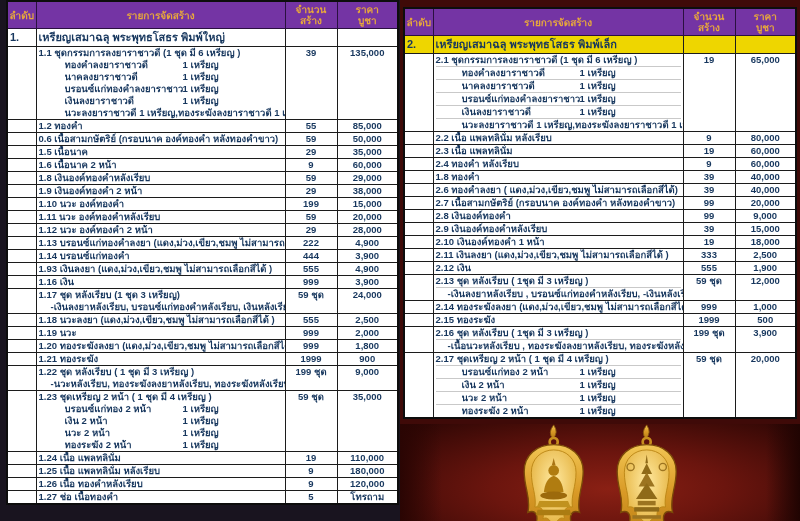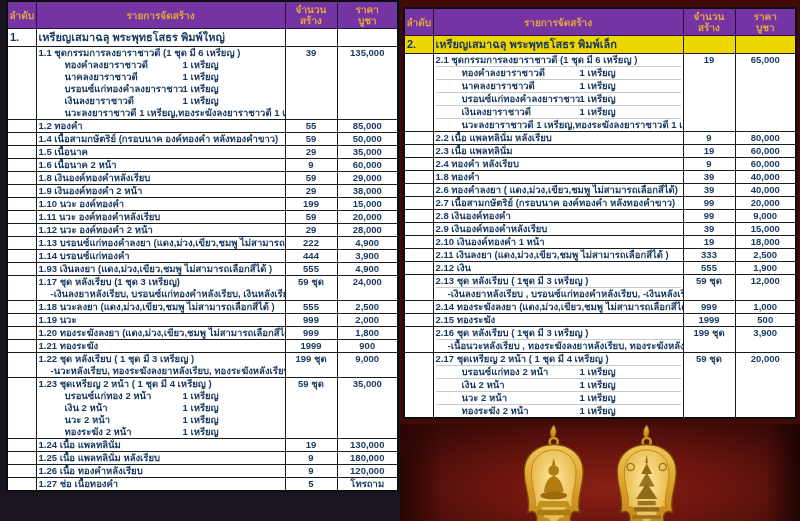--- a/index.html
+++ b/index.html
@@ -94,21 +94,21 @@
           <td class="no"></td>
           <td class="desc">
             <div>1.2    ทองคำ</div>
           </td>
           <td class="qty">55</td>
           <td class="price">85,000</td>
         </tr>
         <tr class="item">
           <td class="no"></td>
           <td class="desc">
-            <div>1.4    เนื้อสามกษัตริย์ (กรอบนาค องค์ทองคำ หลังทองคำขาว)</div>
+            <div>0.6    เนื้อสามกษัตริย์ (กรอบนาค องค์ทองคำ หลังทองคำขาว)</div>
           </td>
           <td class="qty">59</td>
           <td class="price">50,000</td>
         </tr>
         <tr class="item">
           <td class="no"></td>
           <td class="desc">
             <div>1.5    เนื้อนาค</div>
           </td>
           <td class="qty">29</td>
@@ -182,20 +182,28 @@
           <td class="no"></td>
           <td class="desc">
             <div>1.93  เงินลงยา   (แดง,ม่วง,เขียว,ชมพู ไม่สามารถเลือกสีได้ )</div>
           </td>
           <td class="qty">555</td>
           <td class="price">4,900</td>
         </tr>
         <tr class="item">
           <td class="no"></td>
           <td class="desc">
+            <div>1.16  เงิน</div>
+          </td>
+          <td class="qty">999</td>
+          <td class="price">3,900</td>
+        </tr>
+        <tr class="item">
+          <td class="no"></td>
+          <td class="desc">
             <div>1.17  ชุด หลังเรียบ (1 ชุด  3 เหรียญ)</div>
             <div class="sub dash">-เงินลงยาหลังเรียบ, บรอนซ์แก่ทองคำหลังเรียบ, เงินหลังเรียบ</div>
           </td>
           <td class="qty">59 ชุด</td>
           <td class="price">24,000</td>
         </tr>
         <tr class="item">
           <td class="no"></td>
           <td class="desc">
             <div>1.18   นวะลงยา  (แดง,ม่วง,เขียว,ชมพู  ไม่สามารถเลือกสีได้ )</div>
@@ -259,21 +267,21 @@
           </td>
           <td class="qty">59 ชุด</td>
           <td class="price">35,000</td>
         </tr>
         <tr class="item">
           <td class="no"></td>
           <td class="desc">
             <div>1.24    เนื้อ แพลทลินั่ม</div>
           </td>
           <td class="qty">19</td>
-          <td class="price">130,000</td>
+          <td class="price">110,000</td>
         </tr>
         <tr class="item">
           <td class="no"></td>
           <td class="desc">
             <div>1.25    เนื้อ แพลทลินั่ม หลังเรียบ</div>
           </td>
           <td class="qty">9</td>
           <td class="price">180,000</td>
         </tr>
         <tr class="item">

